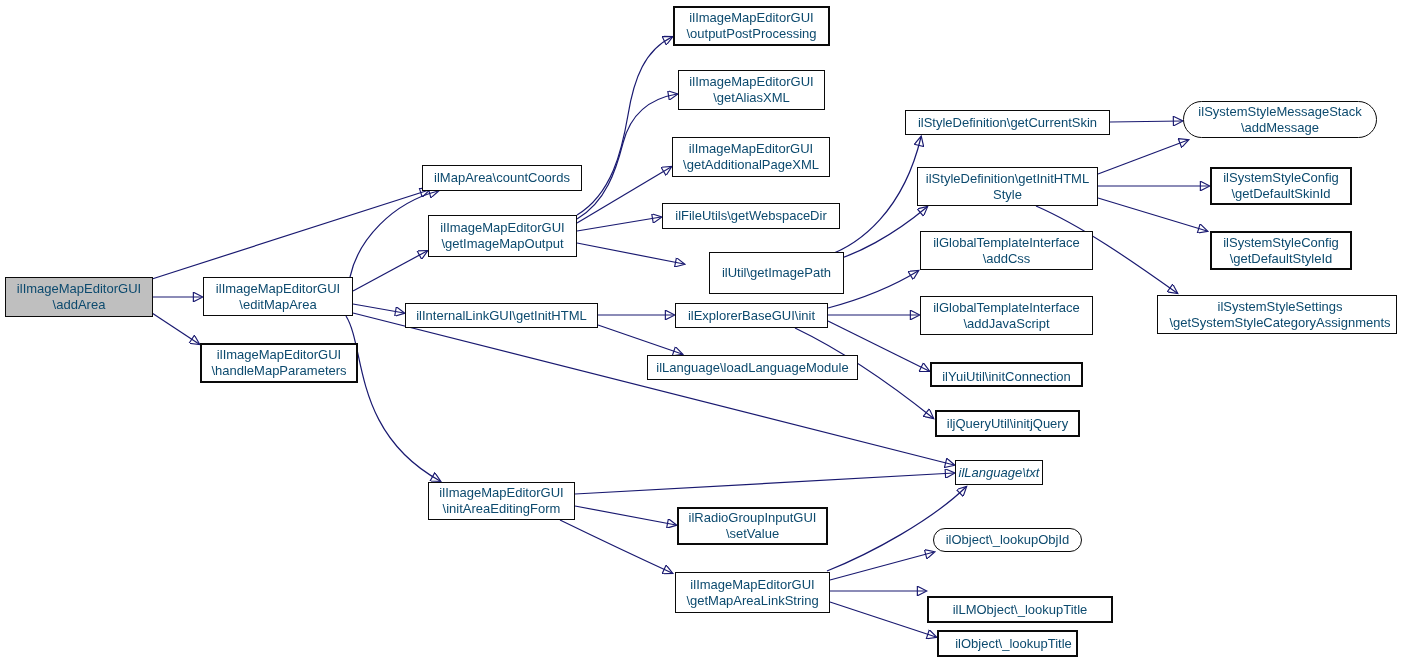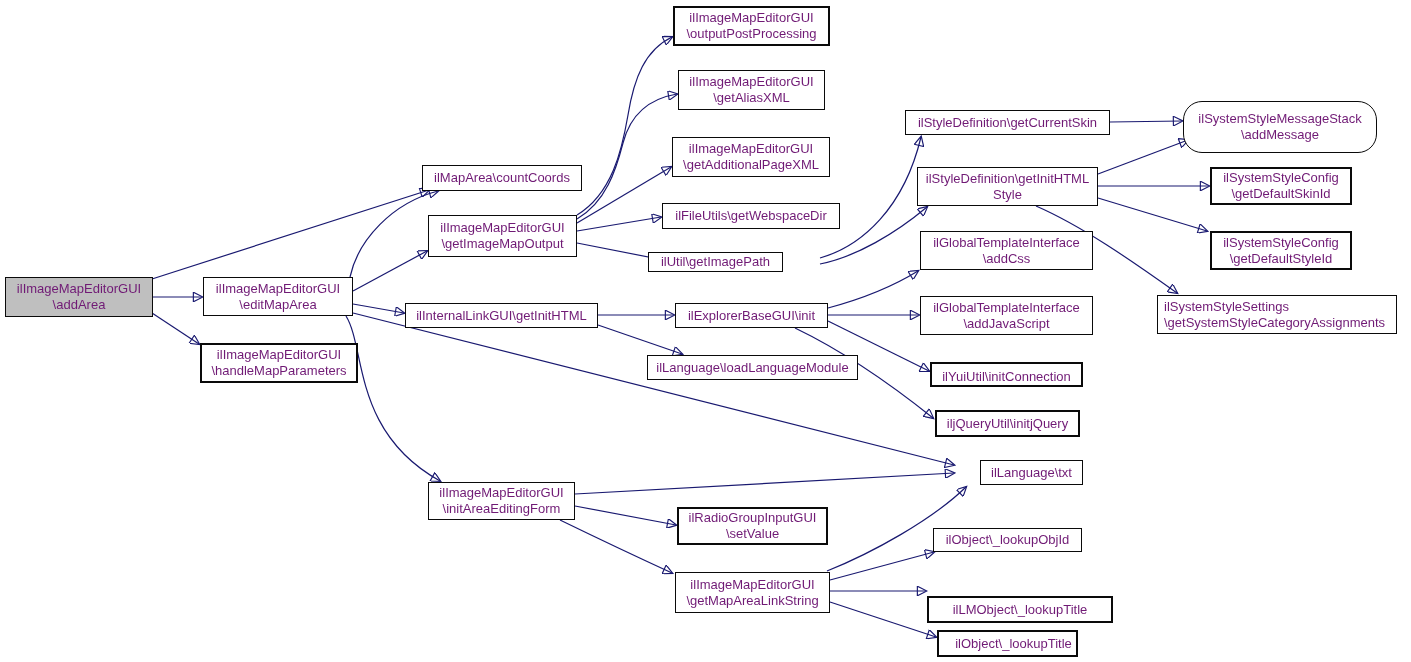--- a/index.html
+++ b/index.html
@@ -10,31 +10,31 @@
     font-family:"Liberation Sans", sans-serif;
     overflow:hidden;
   }
   svg.edges{position:absolute;left:0;top:0;width:1411px;height:662px;}
   svg.edges path{fill:none;stroke:#191970;stroke-width:1.2px;}
   .node{
     position:absolute;
     box-sizing:border-box;
     background:#ffffff;
     border:1px solid #0a0a0a;
-    color:#701a75;
+    color:#0c4a6e;
     display:flex;flex-direction:column;
     align-items:center;justify-content:center;
     text-align:center;
     font-size:13px;line-height:16px;
     white-space:nowrap;
     cursor:pointer;
   }
   .node.bold{border-width:2px;}
   .node.hl{background:#bfbfbf;}
-  .node.left{align-items:flex-start;text-align:left;padding-left:6px;}
+  .node.left{align-items:center;text-align:left;padding-left:6px;}
 </style>
 </head>
 <body>
 
 <div class="canvas">
   <svg class="edges" xmlns="http://www.w3.org/2000/svg">
     <defs>
       <marker id="arrow" viewBox="0 0 10 10" refX="9" refY="5" markerWidth="10" markerHeight="8" orient="auto">
         <path d="M0,0 L10,5 L0,10 z" fill="#191970" stroke="none"></path>
       </marker>
@@ -103,40 +103,40 @@
         <span>ilImageMapEditorGUI</span>
         <span>\getAliasXML</span>
       </div>
       <div class="node" style="left: 672px; top: 137px; width: 158px; height: 40px;">
         <span>ilImageMapEditorGUI</span>
         <span>\getAdditionalPageXML</span>
       </div>
       <div class="node" style="left: 662px; top: 203px; width: 178px; height: 26px;">
         <span>ilFileUtils\getWebspaceDir</span>
       </div>
-      <div class="node" style="left: 648px; top: 252px; width: 135px; height: 20px;">
+      <div class="node" style="left: 709px; top: 252px; width: 135px; height: 42px;">
         <span>ilUtil\getImagePath</span>
       </div>
       <div class="node" style="left: 405px; top: 303px; width: 193px; height: 25px;">
         <span>ilInternalLinkGUI\getInitHTML</span>
       </div>
       <div class="node" style="left: 675px; top: 303px; width: 153px; height: 25px;">
         <span>ilExplorerBaseGUI\init</span>
       </div>
       <div class="node" style="left: 647px; top: 355px; width: 211px; height: 25px;">
         <span>ilLanguage\loadLanguageModule</span>
       </div>
       <div class="node" style="left: 905px; top: 110px; width: 205px; height: 25px;">
         <span>ilStyleDefinition\getCurrentSkin</span>
       </div>
       <div class="node" style="left: 917px; top: 167px; width: 181px; height: 39px;">
         <span>ilStyleDefinition\getInitHTML</span>
         <span>Style</span>
       </div>
-      <div class="node" style="left: 1183px; top: 101px; width: 194px; height: 52px; border-radius: 19px;">
+      <div class="node" style="left: 1183px; top: 101px; width: 194px; height: 37px; border-radius: 19px;">
         <span>ilSystemStyleMessageStack</span>
         <span>\addMessage</span>
       </div>
       <div class="node bold" style="left: 1210px; top: 167px; width: 142px; height: 38px;">
         <span>ilSystemStyleConfig</span>
         <span>\getDefaultSkinId</span>
       </div>
       <div class="node bold" style="left: 1210px; top: 231px; width: 142px; height: 39px;">
         <span>ilSystemStyleConfig</span>
         <span>\getDefaultStyleId</span>
@@ -152,36 +152,36 @@
       <div class="node" style="left: 920px; top: 296px; width: 173px; height: 39px;">
         <span>ilGlobalTemplateInterface</span>
         <span>\addJavaScript</span>
       </div>
       <div class="node bold" style="left: 930px; top: 362px; width: 153px; height: 25px; justify-content: flex-end;">
         <span>ilYuiUtil\initConnection</span>
       </div>
       <div class="node bold" style="left: 935px; top: 410px; width: 145px; height: 27px; justify-content: center;">
         <span>iljQueryUtil\initjQuery</span>
       </div>
-      <div class="node" style="left: 980px; top: 460px; width: 103px; height: 25px;">
+      <div class="node" style="left: 955px; top: 460px; width: 88px; height: 25px; font-style: italic;">
         <span>ilLanguage\txt</span>
       </div>
       <div class="node" style="left: 428px; top: 482px; width: 147px; height: 38px;">
         <span>ilImageMapEditorGUI</span>
         <span>\initAreaEditingForm</span>
       </div>
       <div class="node bold" style="left: 677px; top: 507px; width: 151px; height: 38px;">
         <span>ilRadioGroupInputGUI</span>
         <span>\setValue</span>
       </div>
       <div class="node" style="left: 675px; top: 572px; width: 155px; height: 41px;">
         <span>ilImageMapEditorGUI</span>
         <span>\getMapAreaLinkString</span>
       </div>
-      <div class="node" style="left: 933px; top: 528px; width: 149px; height: 24px;">
+      <div class="node" style="left: 933px; top: 528px; width: 149px; height: 24px; border-radius: 12px;">
         <span>ilObject\_lookupObjId</span>
       </div>
       <div class="node bold" style="left: 927px; top: 596px; width: 186px; height: 27px;">
         <span>ilLMObject\_lookupTitle</span>
       </div>
       <div class="node bold" style="left: 937px; top: 630px; width: 141px; height: 27px; padding-left: 12px;">
         <span>ilObject\_lookupTitle</span>
       </div>
     </div>
 </div>

